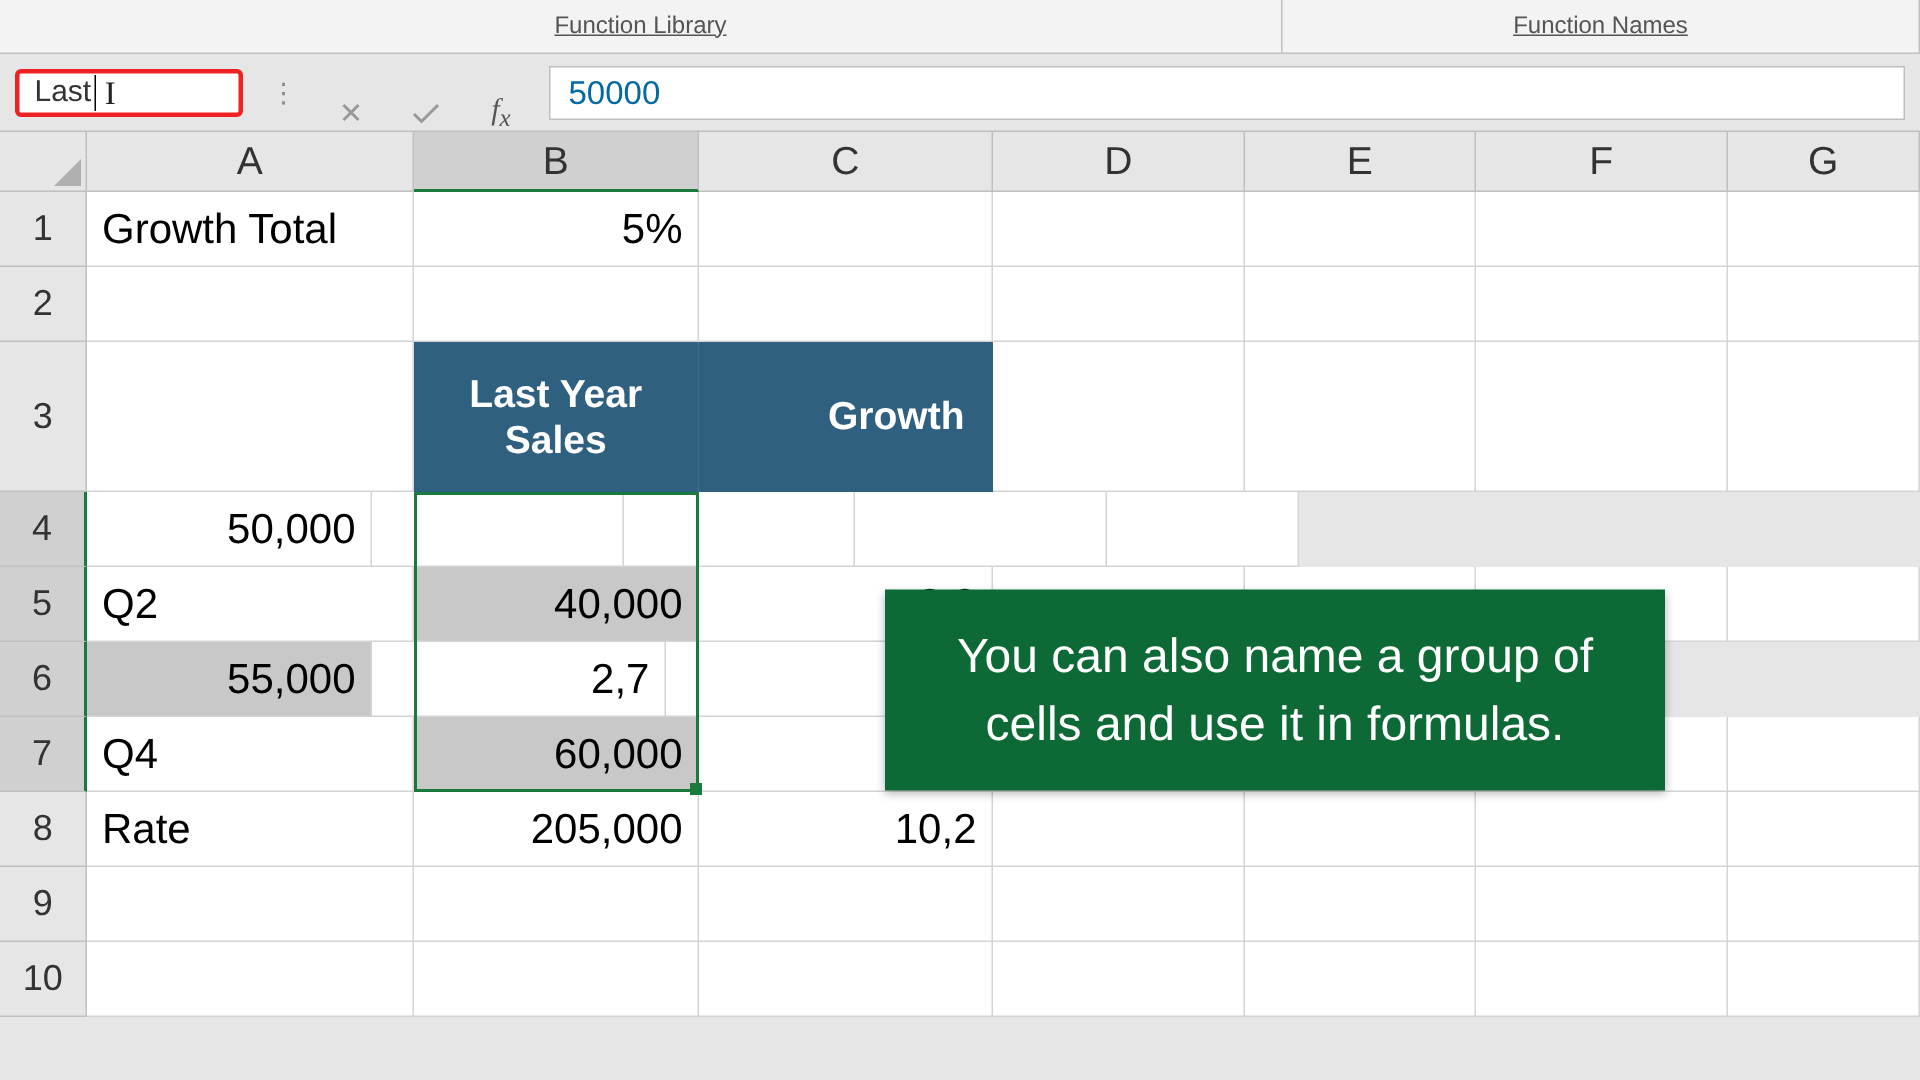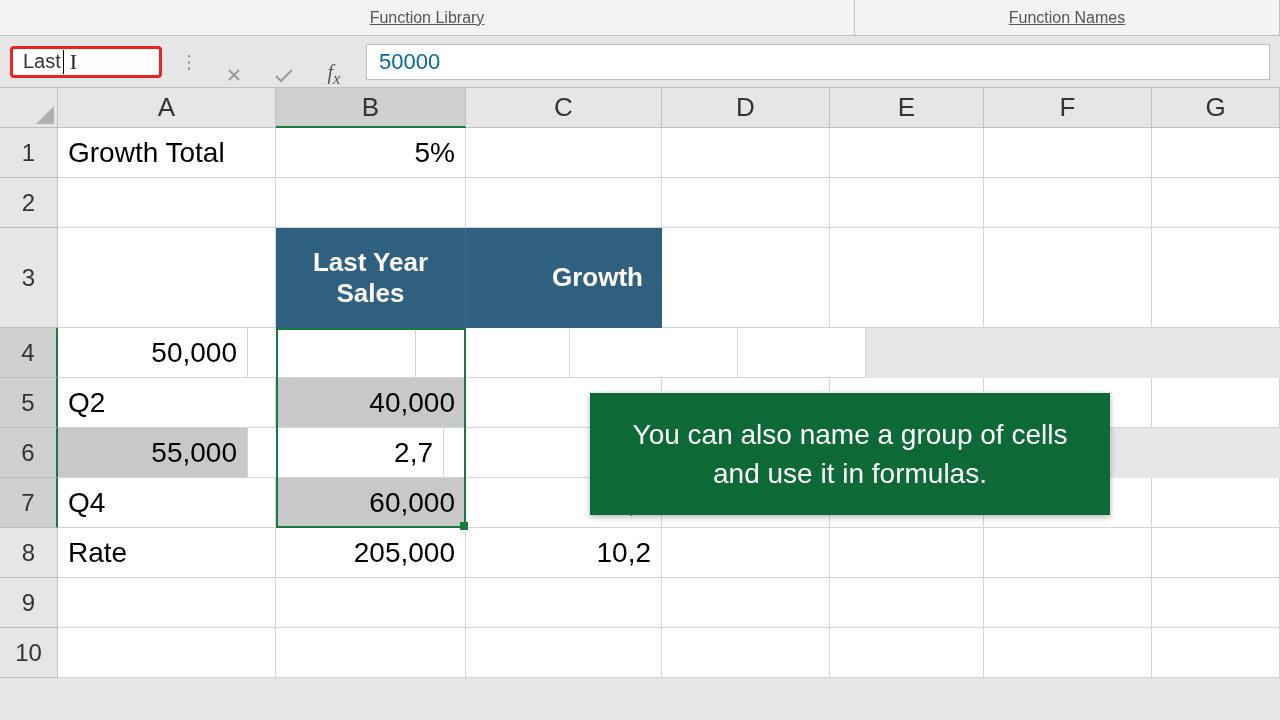--- a/index.html
+++ b/index.html
@@ -165,21 +165,21 @@
     right:-4px; bottom:-4px;
     width:8px; height:8px;
     background:#1a7a3e;
   }
   .cell.selshade { background:#c8c8c8; }
 
   .tooltip {
     position:absolute;
     background:#0d6a37;
     color:#fff;
-    font-size:28px;
+    font-size:32px;
     padding:22px 30px;
     text-align:center;
     line-height:1.4;
     z-index:10;
     font-family: "Segoe UI", Arial, sans-serif;
     box-shadow:0 2px 6px rgba(0,0,0,.3);
   }
 
   
   .wA { width:218px; }

